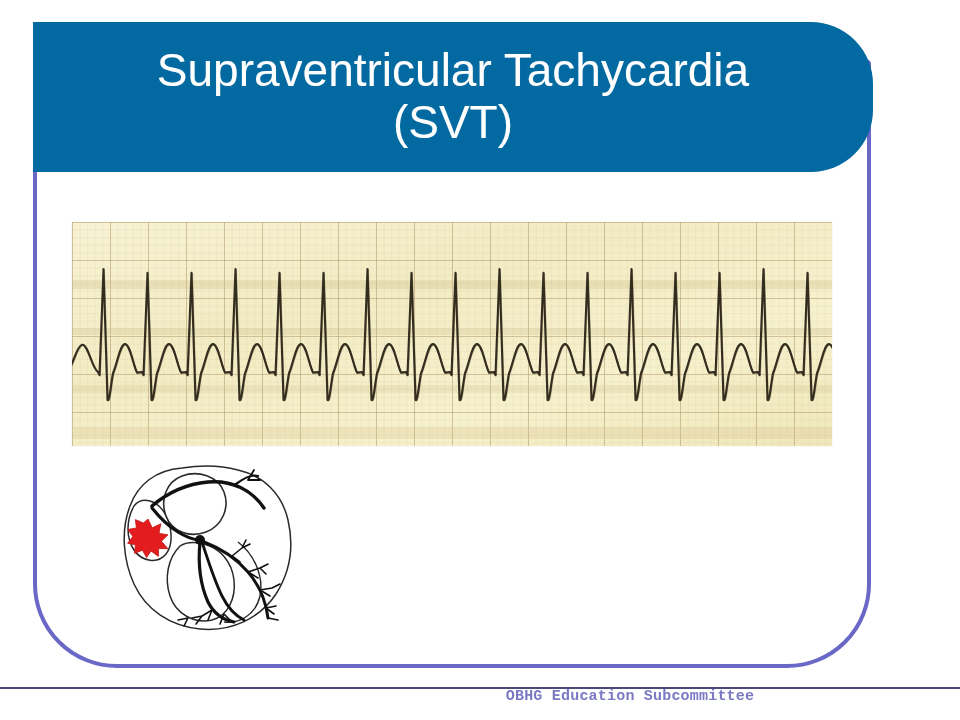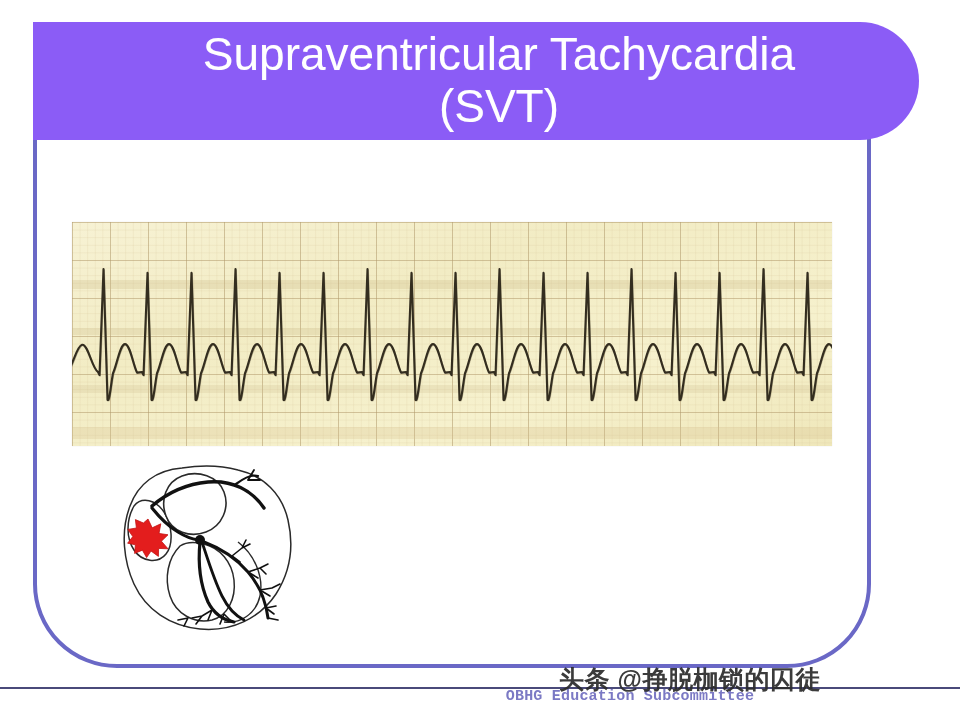--- a/index.html
+++ b/index.html
@@ -35,28 +35,27 @@
     border-radius: 4px 4px 84px 84px;
     background: #ffffff;
   }
 
   
   #title-banner {
     position: absolute;
     left: 33px;
     top: 22px;
     width: 840px;
-    height: 118px;
-    background: #8b5cf6;
+    height: 150px;
+    background: #0369a1;
     border-radius: 0 62px 62px 0;
     display: flex;
     align-items: center;
     justify-content: center;
     z-index: 5;
-    padding-left: 46px;
   }
   #title-text {
     color: #ffffff;
     font-size: 46px;
     line-height: 1.12;
     text-align: center;
     font-weight: 400;
     letter-spacing: 0px;
     white-space: pre-line;
     padding: 0 24px;
@@ -215,15 +214,14 @@
       </g>
 
       <g transform="translate(40,74)">
         <polygon points="0,-17 4.2,-8.2 12.8,-12.2 11,-2.6 20,-1.2 13.4,5.2 20,12.8 10.6,12.4 10.4,20.4 3,15 -1.4,21.6 -5.6,14.2 -13.4,17.4 -12.6,8.8 -20.4,7.2 -15.2,0.6 -20.2,-6.6 -11.6,-8 -12.6,-16.4 -4.6,-13" fill="#e31d1d" stroke="#c21313" stroke-width="0.8"></polygon>
       </g>
     </svg>
   </div>
 
   <div id="footer-rule"></div>
   <div id="footer-credit">OBHG Education Subcommittee</div>
-  <div id="watermark">头条 @挣脱枷锁的囚徒</div>
 
 </div>
 
 </body></html>

